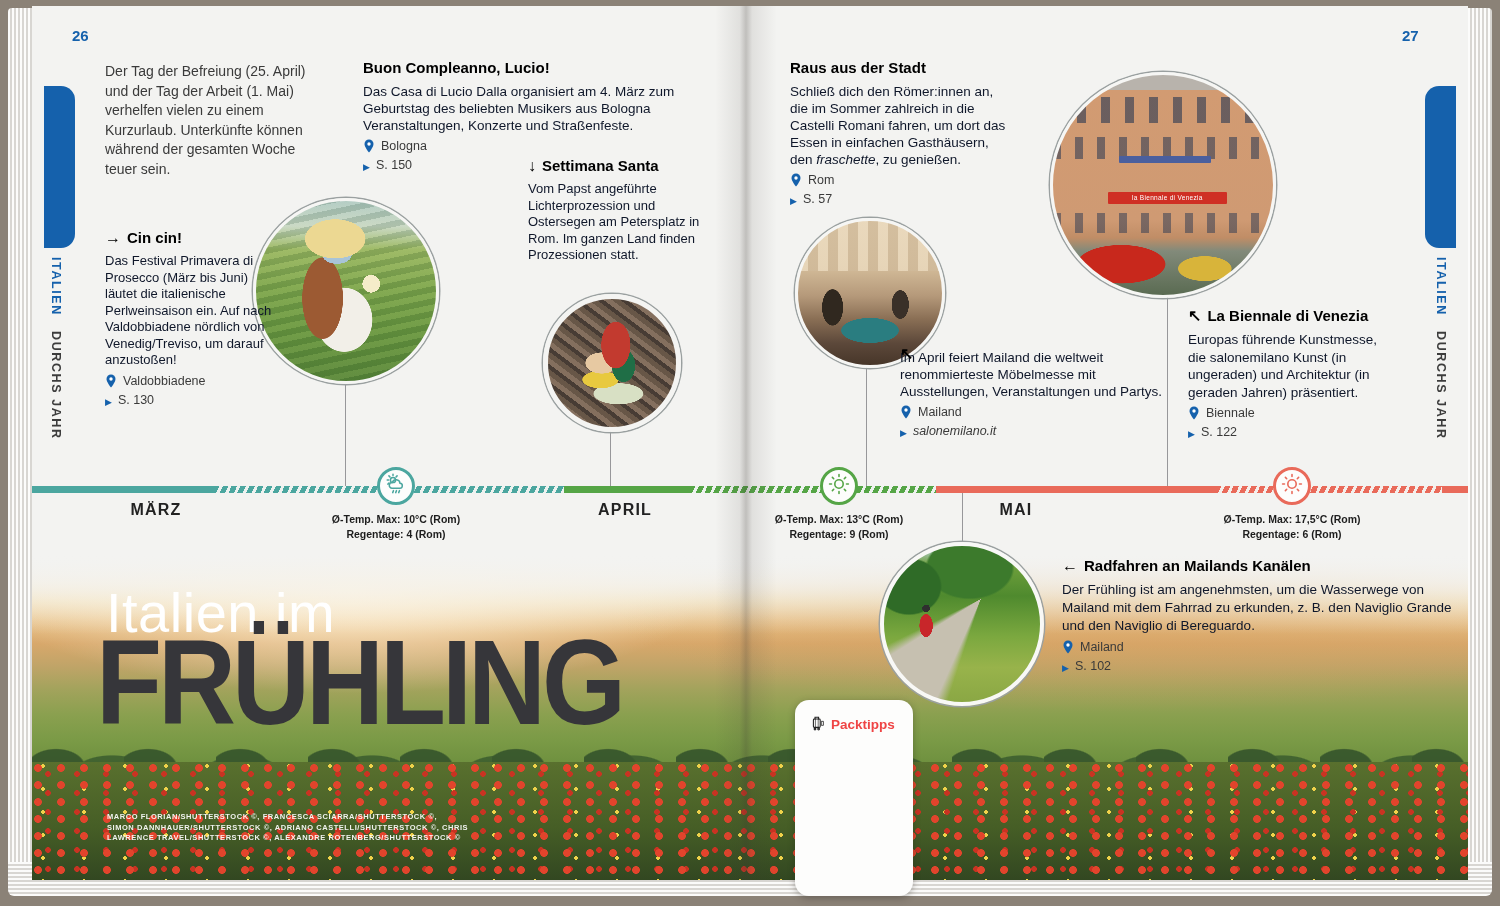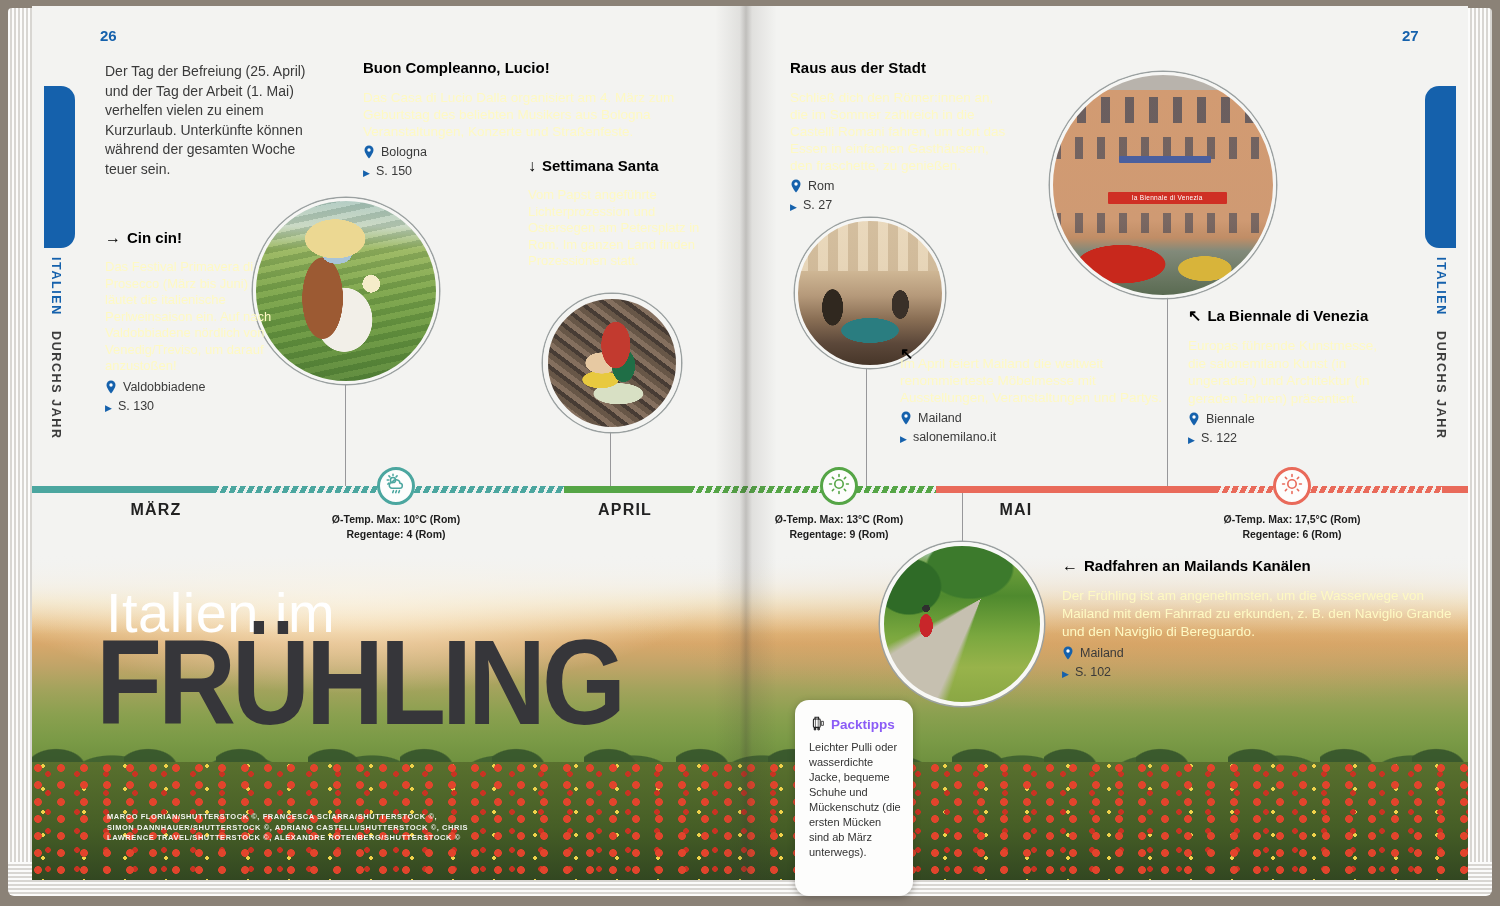--- a/index.html
+++ b/index.html
@@ -9,39 +9,39 @@
   .page-stack{position:absolute;background:repeating-linear-gradient(90deg,#fcfcfb 0 2px,#d8d6d2 2px 4px);}
   .stack-left{left:8px;top:8px;width:24px;height:872px;border-radius:4px 0 0 4px;}
   .stack-right{right:8px;top:8px;width:24px;height:872px;border-radius:0 4px 4px 0;}
   .stack-bottom{left:8px;top:862px;width:1484px;height:34px;background:repeating-linear-gradient(180deg,#fbfbfa 0 2px,#d8d6d2 2px 4px);border-radius:0 0 6px 6px;}
   .page{position:absolute;top:6px;height:874px;background:#f3f3f1;}
   .page-left{left:32px;width:713px;}
   .page-right{left:745px;width:723px;}
   .gutter{position:absolute;left:715px;top:6px;width:62px;height:874px;z-index:9;pointer-events:none;
     background:linear-gradient(90deg,rgba(0,0,0,0) 0%,rgba(60,55,50,.10) 40%,rgba(60,55,50,.28) 50%,rgba(60,55,50,.10) 60%,rgba(0,0,0,0) 100%);}
   .page-number{position:absolute;top:27px;font-size:15px;font-weight:bold;color:#1561ac;z-index:6;}
-  #pn-left{left:72px;margin-left:28px;} #pn-right{left:1402px;}
+  #pn-left{left:72px;} #pn-right{left:1402px;}
   
   .side-tab{position:absolute;top:86px;width:31px;height:162px;background:#1561ac;z-index:6;}
   .tab-left{left:44px;border-radius:0 14px 14px 0;}
   .tab-right{left:1425px;border-radius:14px 0 0 14px;}
   .tab-label{position:absolute;top:257px;z-index:6;writing-mode:vertical-rl;text-orientation:mixed;
     font-size:12.5px;font-weight:bold;letter-spacing:1.6px;white-space:nowrap;}
   .tab-label .region{color:#1561ac;}
   .tab-label .section{color:#3c3c3c;margin-top:10px;font-weight:600;}
   #tab-label-left{left:49px;} #tab-label-right{left:1434px;}
   
   .ev{position:absolute;z-index:5;}
   .ev-title{color:#000000;font-weight:bold;font-size:15px;line-height:20px;}
   .ev-title .arr{font-size:16px;margin-right:6px;}
-  .ev-body{color:#fef9c3;font-size:13.5px;line-height:17px;margin-top:11px;}
+  .ev-body{color:#0f172a;font-size:13.5px;line-height:17px;margin-top:5px;}
   .meta{display:flex;align-items:flex-end;gap:6px;margin-top:5px;color:#3a3a3a;font-size:12.5px;}
   .meta svg{flex:0 0 auto;}
   .ref-arr{color:#1561ac;font-size:9px;}
-  .italic{}
+  .italic{font-style:italic;}
   .hang{position:relative;padding-left:22px;}
   .hang .arr{position:absolute;left:0;top:0;}
   
   .tl{position:absolute;top:486px;height:7px;z-index:2;}
   .tl-teal{background:#4ba69f;} .tl-green{background:#55a546;} .tl-salmon{background:#e96a5a;}
   .tl-teal-h{background:repeating-linear-gradient(115deg,#4ba69f 0 5px,#eef2f0 5px 8px);}
   .tl-green-h{background:repeating-linear-gradient(115deg,#55a546 0 5px,#eef2f0 5px 8px);}
   .tl-salmon-h{background:repeating-linear-gradient(115deg,#e96a5a 0 5px,#f4efec 5px 8px);}
   .connector{position:absolute;border-left:1.5px solid #97979a;width:0;z-index:1;}
   .weather-badge{position:absolute;top:467px;width:38px;height:38px;border-radius:50%;background:#fdfdfc;
@@ -113,21 +113,21 @@
       radial-gradient(circle 2px at 11px 4px,#f0d24a 90%,rgba(0,0,0,0)) 0 0/41px 23px,
       linear-gradient(180deg,#59702e 0%,#465e26 55%,#324721 100%);}
   #hero-title-small{position:absolute;left:106px;top:580px;z-index:5;font-size:56px;color:#ffffff;letter-spacing:.5px;}
   #hero-title-big{position:absolute;left:96px;top:622px;z-index:5;font-size:108px;font-weight:800;color:#36363a;
     letter-spacing:-4px;line-height:1;transform:scaleY(1.12);transform-origin:top left;}
   #credits{position:absolute;left:107px;top:812px;z-index:5;width:370px;color:rgba(255,255,255,.92);
     font-size:7.5px;font-weight:bold;letter-spacing:.55px;line-height:10.5px;white-space:pre-line;}
   
   #packtipps{position:absolute;left:795px;top:700px;width:118px;height:196px;background:#fdfdfc;border-radius:14px;
     box-shadow:0 2px 7px rgba(40,35,30,.35);z-index:8;padding:14px 11px 0 14px;box-sizing:border-box;}
-  #packtipps .pt-head{display:flex;align-items:flex-end;gap:6px;font-size:13.5px;font-weight:bold;color:#8b5cf6;}
+  #packtipps .pt-head{display:flex;align-items:flex-end;gap:6px;font-size:13.5px;font-weight:bold;color:#ef4444;}
   #packtipps .pt-body{margin-top:8px;font-size:11px;line-height:15px;color:#333;}
   .intro{position:absolute;z-index:5;color:#3a3a3a;font-size:14px;line-height:19.5px;}
 </style>
 </head>
 <body>
 
 <div id="screen">
 
   <div class="page-stack stack-left"></div>
   <div class="page-stack stack-right"></div>
@@ -275,21 +275,21 @@
     </div>
     <div class="meta">
       <svg width="12" height="14" viewBox="0 0 24 28">
           <path d="M12 1a9 9 0 0 0-9 9c0 6.5 9 17 9 17s9-10.5 9-17a9 9 0 0 0-9-9z" fill="#1561ac"></path>
           <circle cx="12" cy="10" r="3.4" fill="#fff"></circle>
         </svg>
       <span>Rom</span>
     </div>
     <div class="meta">
       <span class="ref-arr">▶</span>
-      <span>S. 27</span>
+      <span>S. 57</span>
     </div>
   </div>
 
   <div class="ev" style="left:900px;top:344px;width:268px;">
     <div class="ev-title hang" style="width:200px;">
       <span class="arr">↖</span>
     </div>
     <div class="ev-body">Im April feiert Mailand die weltweit renommierteste Möbelmesse mit Ausstellungen, Veranstaltungen und Partys.</div>
     <div class="meta">
       <svg width="12" height="14" viewBox="0 0 24 28">
@@ -345,17 +345,16 @@
       <svg width="16" height="18" viewBox="0 0 24 26" fill="none" stroke="#222" stroke-width="1.6" stroke-linecap="round">
         <path d="M9 7V4.4h5.4V7"></path>
         <rect x="6.6" y="7" width="10.2" height="12.6" rx="1.4"></rect>
         <path d="M9.6 7v12.6M13.8 7v12.6" stroke-width="1"></path>
         <circle cx="9" cy="22" r="1.3"></circle>
           <circle cx="14.4" cy="22" r="1.3"></circle>
         <path d="M19 10.5h2.6v6H19z" stroke-width="1.2"></path>
       </svg>
       <span>Packtipps</span>
     </div>
-    <div class="pt-body">Leichter Pulli oder wasserdichte Jacke, bequeme Schuhe und Mückenschutz (die ersten Mücken sind ab März unterwegs).</div>
   </div>
 
   <div class="gutter"></div>
 </div>
 
 </body></html>

